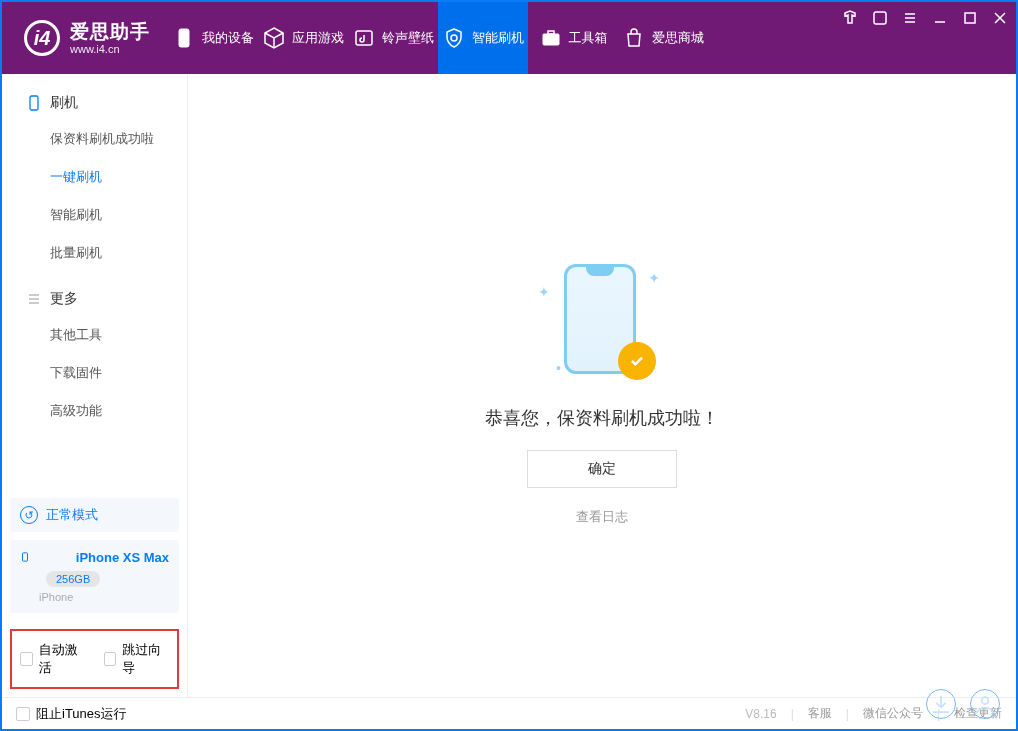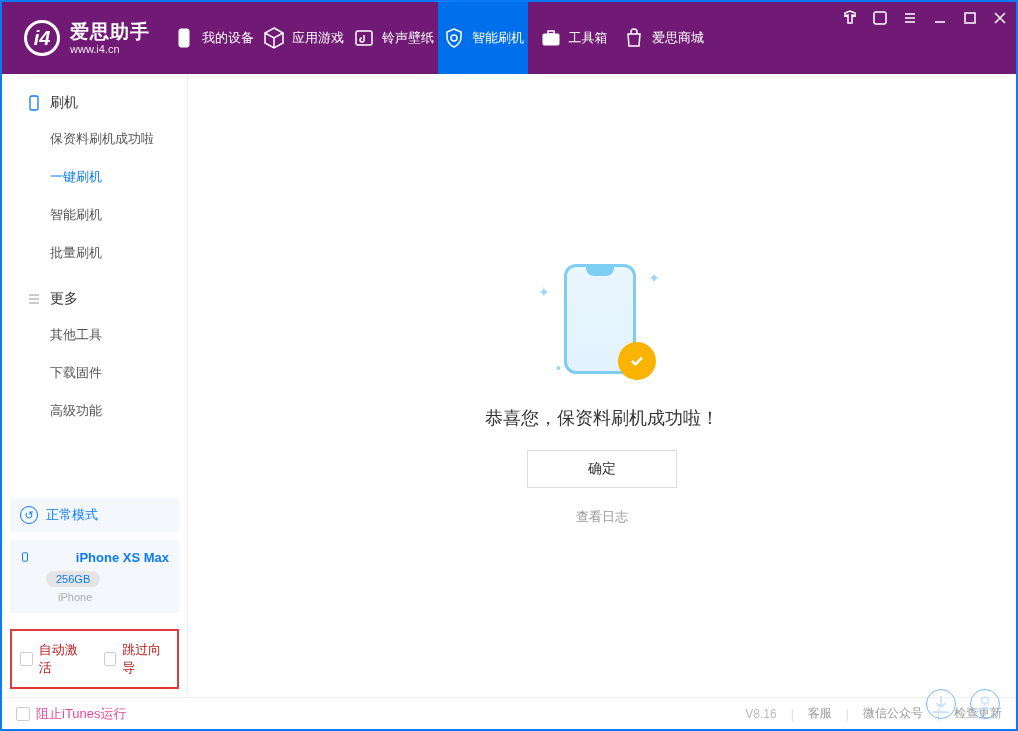--- a/index.html
+++ b/index.html
@@ -28,23 +28,23 @@
 .group-hdr{display:flex;align-items:center;gap:8px;padding:8px 24px;color:#333;font-size:14px;font-weight:500;}
 .group-hdr svg{width:16px;height:16px;}
 .nav-item{padding:10px 14px 10px 48px;font-size:13px;color:#555;cursor:pointer;}
 .nav-item.active{color:#0b7bf5;}
 .side-cards{padding:0 8px;}
 .card{background:#f4f8fc;border-radius:3px;padding:8px 10px;margin-bottom:8px;display:flex;align-items:center;gap:8px;color:#0b7bf5;font-size:13px;}
 .card .ci{width:18px;height:18px;border:1.5px solid #0b7bf5;border-radius:50%;display:flex;align-items:center;justify-content:center;font-size:11px;}
 .card2{background:#f4f8fc;border-radius:3px;padding:10px;margin-bottom:8px;}
 .card2 .row1{display:flex;align-items:center;gap:8px;color:#0b7bf5;font-size:13px;font-weight:600;justify-content:space-between;}
 .badge{display:inline-block;background:#e5e5e5;color:#0b7bf5;border-radius:10px;padding:2px 10px;font-size:11px;margin:6px 0 4px 26px;}
-.subtype{color:#aaa;font-size:11px;margin-left:38px;}
+.subtype{color:#aaa;font-size:11px;margin-left:19px;}
 .chk-row{border:2px solid #e03b3b;margin:8px;padding:10px 8px;display:flex;gap:18px;align-items:center;}
-.chk{display:flex;align-items:center;gap:6px;color:#b91c1c;font-size:13px;cursor:pointer;}
+.chk{display:flex;align-items:center;gap:6px;color:#000000;font-size:13px;cursor:pointer;}
 .chk .box{width:14px;height:14px;border:1px solid #ccc;border-radius:2px;}
 .statusbar{height:32px;border-top:1px solid #eee;display:flex;align-items:center;padding:0 14px;font-size:12px;color:#999;gap:8px;}
 .statusbar .spacer{flex:1;}
 .statusbar .ver{color:#bbb;}
 .statusbar .sep{color:#ddd;margin:0 6px;}
 .statusbar a{color:#999;cursor:pointer;}
 .main{flex:1;display:flex;flex-direction:column;align-items:center;justify-content:center;gap:20px;}
 .illus{position:relative;width:140px;height:140px;}
 .phone{position:absolute;left:32px;top:18px;width:72px;height:110px;border:3px solid #7ecdf3;border-radius:12px;background:linear-gradient(180deg,#eaf6fe,#e2f2fd);}
 .phone::before{content:"";position:absolute;left:50%;top:-3px;transform:translateX(-50%);width:28px;height:12px;background:#7ecdf3;border-radius:0 0 8px 8px;}
@@ -235,21 +235,21 @@
             </svg>
           </div>
       </div>
       <div class="msg">恭喜您，保资料刷机成功啦！</div>
       <button class="btn-ok">确定</button>
       <a class="log-link">查看日志</a>
     </div>
   </div>
 
   <div class="statusbar">
-    <label class="chk" style="color:#ec4899;">
+    <label class="chk" style="color:#000000;">
         <span class="box"></span>
         <span>阻止iTunes运行</span>
       </label>
     <span class="spacer"></span>
     <span class="ver">V8.16</span>
     <span class="sep">|</span>
     <a>客服</a>
     <span class="sep">|</span>
     <a>微信公众号</a>
     <span class="sep">|</span>

